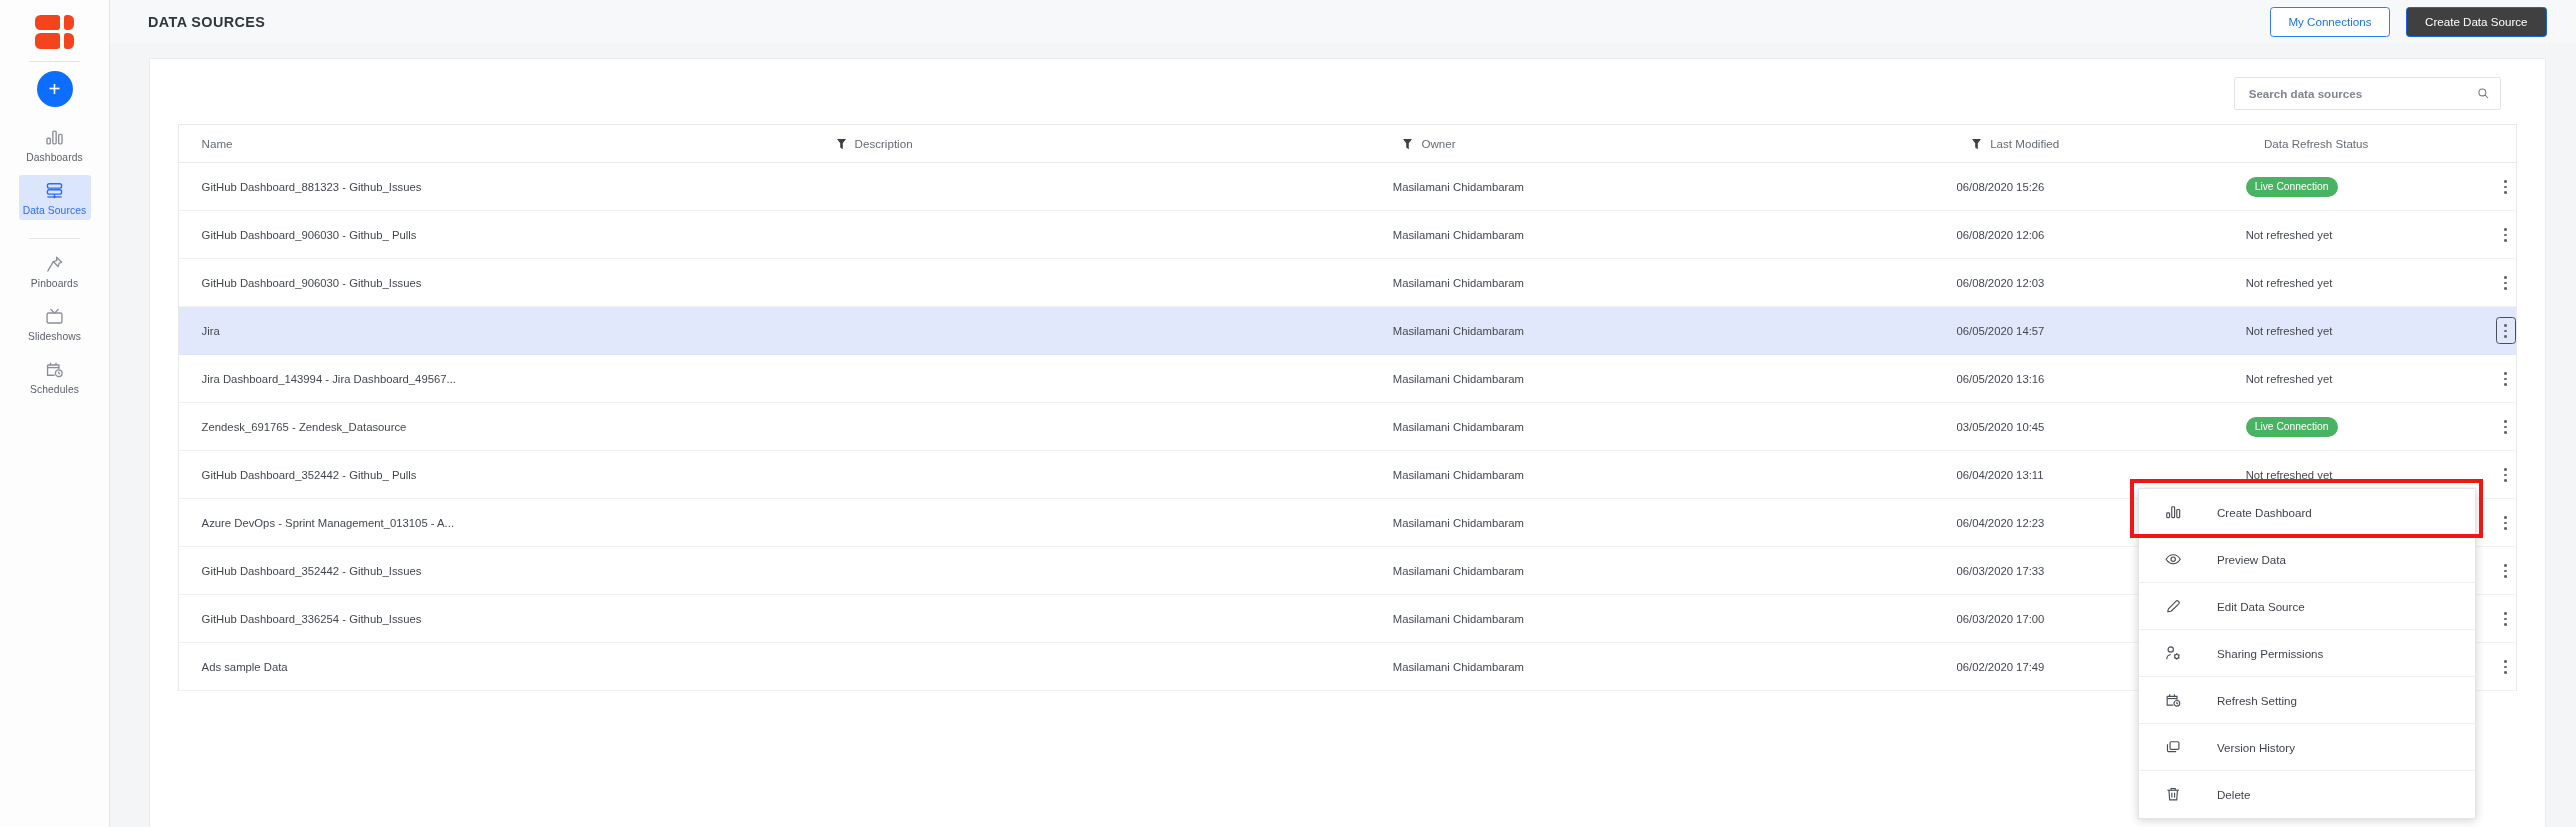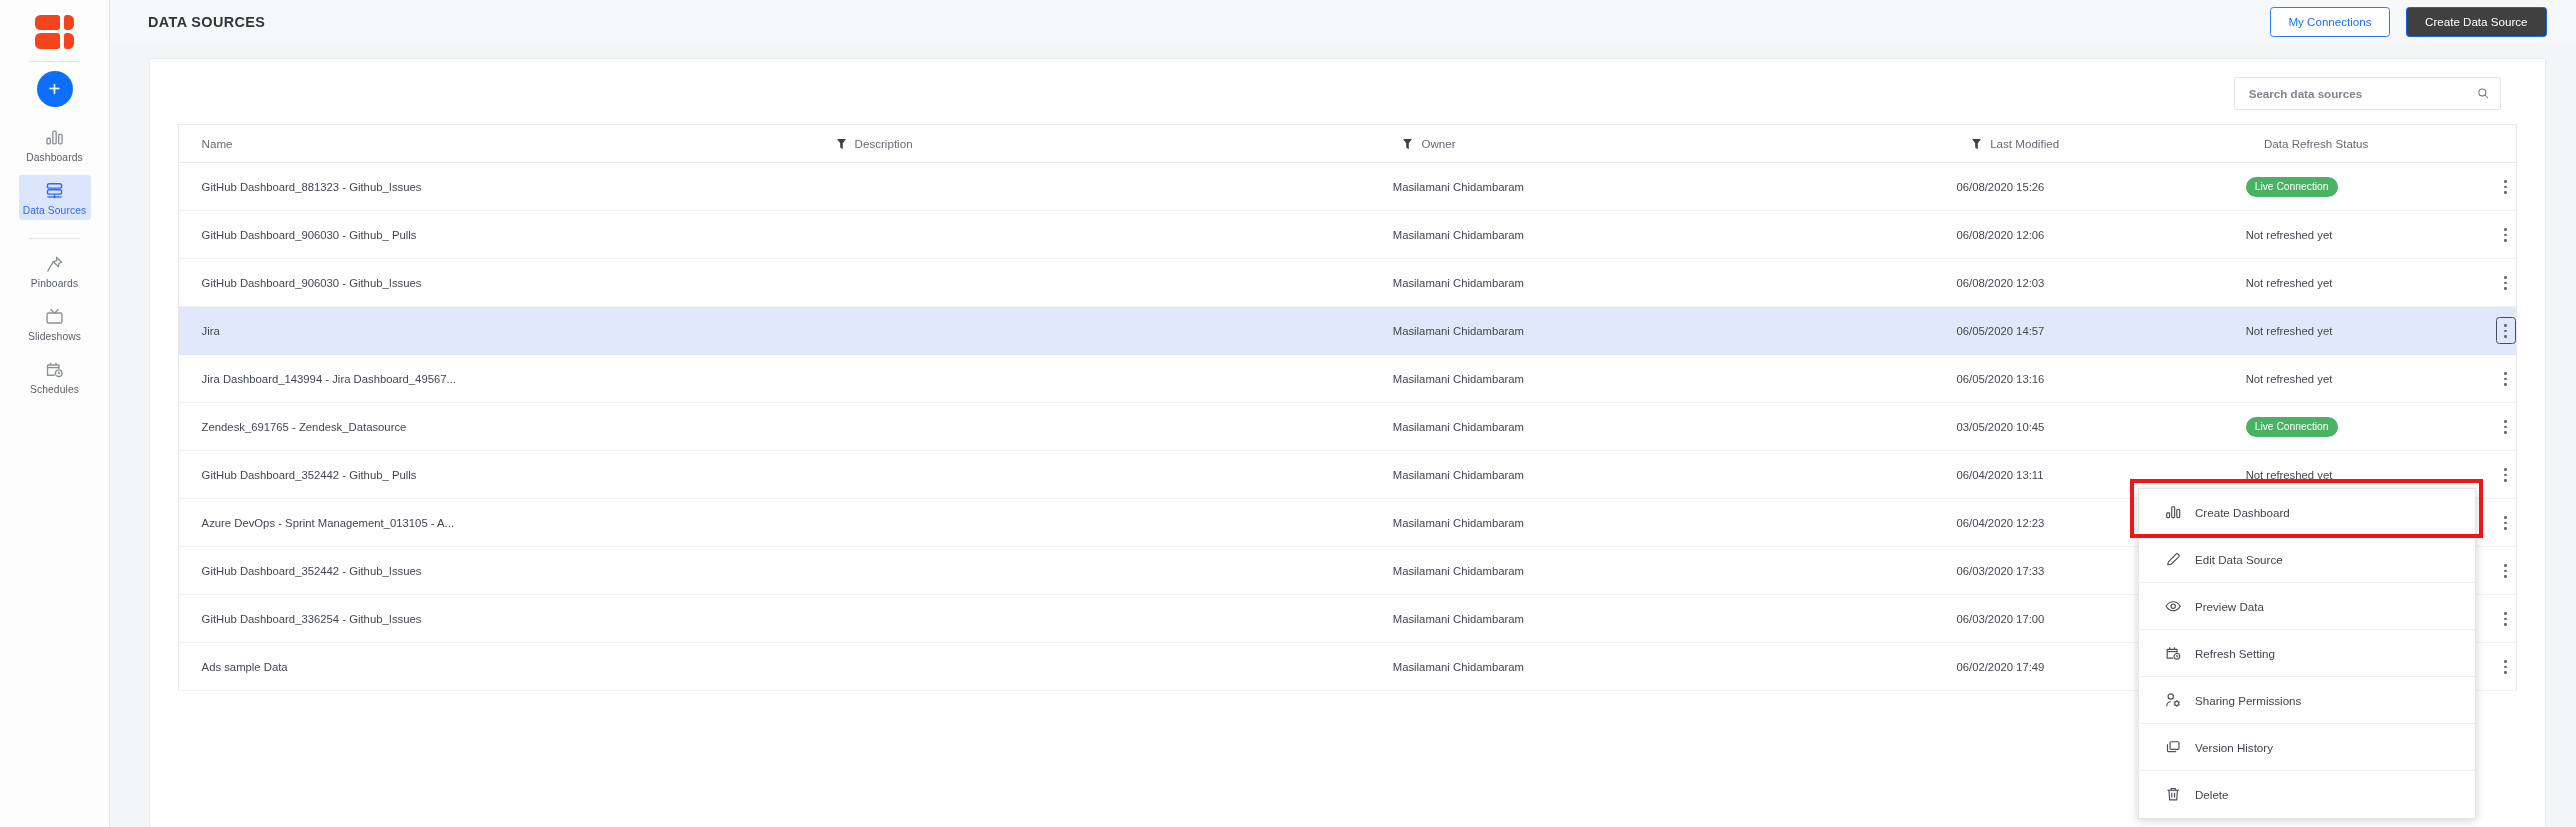--- a/index.html
+++ b/index.html
@@ -154,21 +154,21 @@
   
   .ctx-menu {
     position: absolute; left: 2138px; top: 488px;
     width: 338px; background: #fff;
     border: 0.7px solid #e3e5e8;
     box-shadow: 0 2.1px 9px rgba(0,0,0,.18);
     z-index: 40;
   }
   .ctx-item {
     height: 47px; display: flex; align-items: center;
-    padding-left: 25px; gap: 13px; cursor: pointer;
+    padding-left: 25px; gap: 35px; cursor: pointer;
     border-bottom: 0.7px solid #eceef0;
     font-size: 11.6px; color: #3f444b;
   }
   .ctx-item:last-child { border-bottom: none; }
   .ctx-ico { width: 18px; height: 18px; display: flex; align-items: center; justify-content: center; }
   .ctx-ico svg { width: 16.4px; height: 16.4px; display: block; }
   .ctx-highlight {
     position: absolute; left: 2130px; top: 479px;
     width: 353px; height: 59px;
     border: 4.1px solid #f01616; z-index: 45; pointer-events: none;
@@ -480,62 +480,62 @@
         <svg viewBox="0 0 24 24" fill="none" stroke="#4a4f57" stroke-width="1.7">
           <rect x="2.5" y="13" width="4.2" height="7" rx="1.3"></rect>
           <rect x="9.9" y="4" width="4.2" height="16" rx="1.3"></rect>
           <rect x="17.3" y="8" width="4.2" height="12" rx="1.3"></rect>
         </svg>
       </span>
       <span>Create Dashboard</span>
     </div>
     <div class="ctx-item">
       <span class="ctx-ico">
-        <svg viewBox="0 0 24 24" fill="none" stroke="#4a4f57" stroke-width="1.7" stroke-linejoin="round">
-          <path d="M4 20.2l1-4.4L16.2 4.6a2.2 2.2 0 0 1 3.1 0l.9.9a2.2 2.2 0 0 1 0 3.1L8.9 19.4z"></path>
-        </svg>
-      </span>
-      <span>Edit Data Source</span>
-    </div>
-    <div class="ctx-item">
-      <span class="ctx-ico">
         <svg viewBox="0 0 24 24" fill="none" stroke="#4a4f57" stroke-width="1.7">
           <path d="M1.6 12S5.6 5.5 12 5.5 22.4 12 22.4 12 18.4 18.5 12 18.5 1.6 12 1.6 12z"></path>
           <circle cx="12" cy="12" r="3.2"></circle>
         </svg>
       </span>
       <span>Preview Data</span>
+    </div>
+    <div class="ctx-item">
+      <span class="ctx-ico">
+        <svg viewBox="0 0 24 24" fill="none" stroke="#4a4f57" stroke-width="1.7" stroke-linejoin="round">
+          <path d="M4 20.2l1-4.4L16.2 4.6a2.2 2.2 0 0 1 3.1 0l.9.9a2.2 2.2 0 0 1 0 3.1L8.9 19.4z"></path>
+        </svg>
+      </span>
+      <span>Edit Data Source</span>
+    </div>
+    <div class="ctx-item">
+      <span class="ctx-ico">
+        <svg viewBox="0 0 24 24" fill="none" stroke="#4a4f57" stroke-width="1.7">
+          <circle cx="8.4" cy="6.6" r="3.9"></circle>
+          <path d="M2.6 21c0-4 2.6-7 5.8-7"></path>
+          <circle cx="17.2" cy="16.8" r="3"></circle>
+          <path d="M17.2 11.9v1.1M17.2 20.6v1.1M21.3 14.4l-.9.6M14 18.6l-.9.6M21.3 19.2l-.9-.6M14 15l-.9-.6"></path>
+        </svg>
+      </span>
+      <span>Sharing Permissions</span>
     </div>
     <div class="ctx-item">
       <span class="ctx-ico">
         <svg viewBox="0 0 24 24" fill="none" stroke="#4a4f57" stroke-width="1.7">
           <path d="M3.2 6.3h14.4v5.2M3.2 6.3v13h9"></path>
           <line x1="3.2" y1="9.6" x2="17.6" y2="9.6"></line>
           <line x1="6.9" y1="3.4" x2="6.9" y2="6.3"></line>
           <line x1="13.9" y1="3.4" x2="13.9" y2="6.3"></line>
           <circle cx="17.4" cy="16.6" r="4.2"></circle>
           <path d="M17.4 14.6v2.1l1.4 1"></path>
         </svg>
       </span>
       <span>Refresh Setting</span>
     </div>
     <div class="ctx-item">
       <span class="ctx-ico">
         <svg viewBox="0 0 24 24" fill="none" stroke="#4a4f57" stroke-width="1.7">
-          <circle cx="8.4" cy="6.6" r="3.9"></circle>
-          <path d="M2.6 21c0-4 2.6-7 5.8-7"></path>
-          <circle cx="17.2" cy="16.8" r="3"></circle>
-          <path d="M17.2 11.9v1.1M17.2 20.6v1.1M21.3 14.4l-.9.6M14 18.6l-.9.6M21.3 19.2l-.9-.6M14 15l-.9-.6"></path>
-        </svg>
-      </span>
-      <span>Sharing Permissions</span>
-    </div>
-    <div class="ctx-item">
-      <span class="ctx-ico">
-        <svg viewBox="0 0 24 24" fill="none" stroke="#4a4f57" stroke-width="1.7">
           <rect x="7.4" y="4" width="13" height="11.2" rx="1.6"></rect>
           <path d="M16.4 18.4H5.2a1.6 1.6 0 0 1-1.6-1.6V7.6"></path>
         </svg>
       </span>
       <span>Version History</span>
     </div>
     <div class="ctx-item">
       <span class="ctx-ico">
         <svg viewBox="0 0 24 24" fill="none" stroke="#4a4f57" stroke-width="1.7">
           <path d="M3.6 6.2h16.8"></path>

